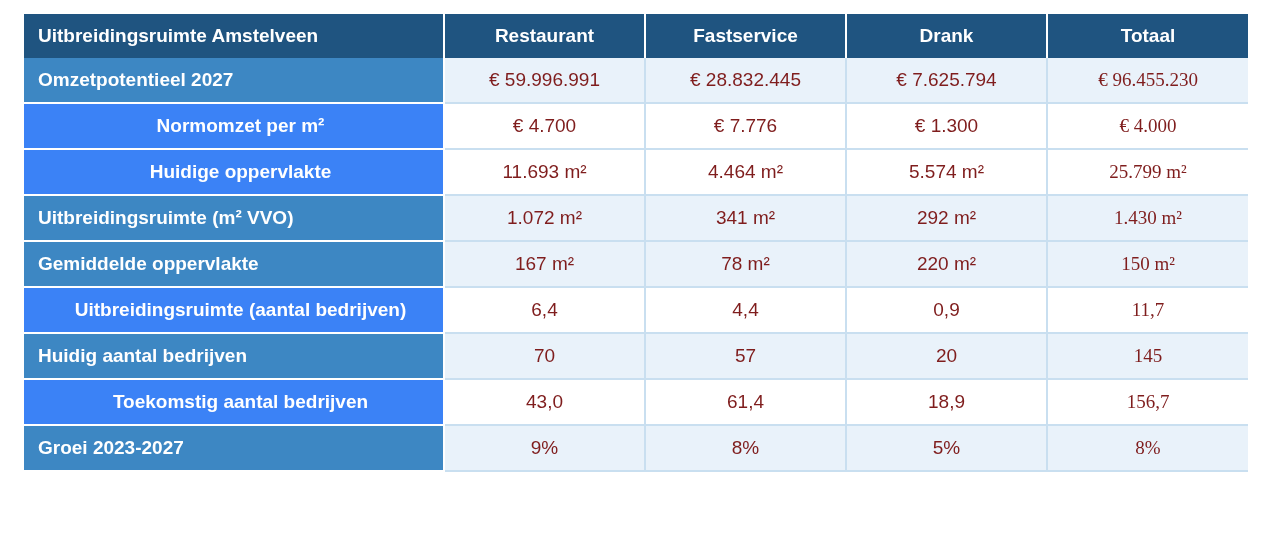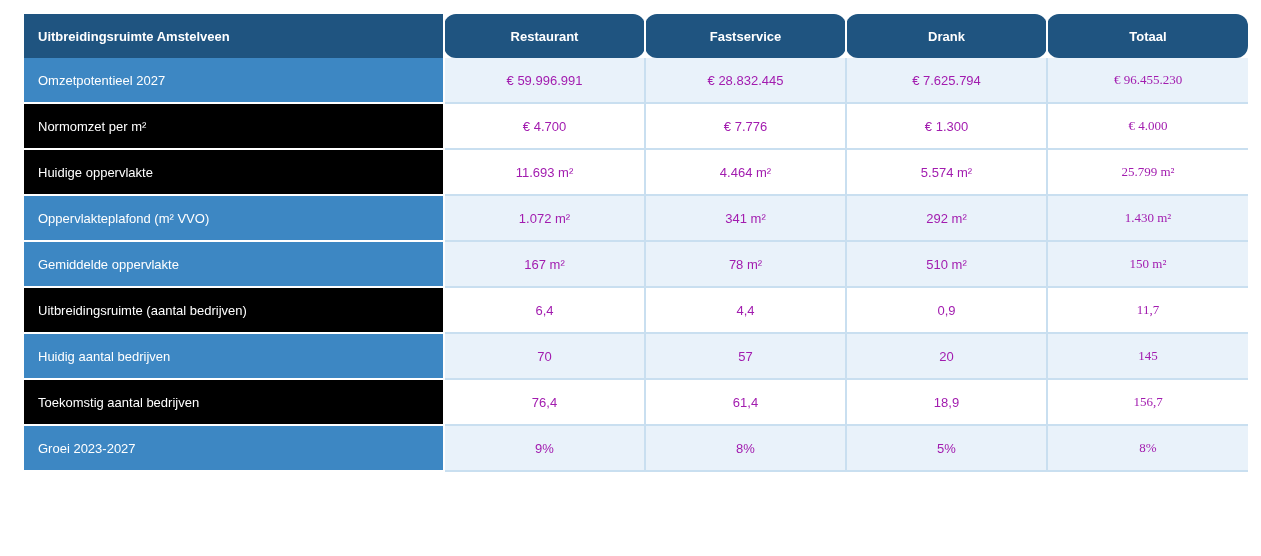--- a/index.html
+++ b/index.html
@@ -23,61 +23,61 @@
     border-collapse: collapse;
     width: 1224px;
     table-layout: fixed;
   }
   table.main col.c-label { width: 420px; }
   table.main col.c-val   { width: 201px; }
   table.main th, table.main td {
     padding: 0;
     margin: 9px;
     height: 44px;
-    font-size: 13px;
+    font-size: 19px;
     vertical-align: middle;
   }
   
   .hdr-label {
     background: #1f5480;
     color: #ffffff;
     font-weight: bold;
     text-align: left;
     padding-left: 14px !important;
     border-right: 2px solid #ffffff;
     font-size: 17.5px;
   }
   .hdr-val {
     background: #1f5480;
     color: #ffffff;
     font-weight: bold;
     text-align: center;
     border-right: 2px solid #ffffff;
     font-size: 17.5px;
-    border-radius: 12px;
   }
   .hdr-val.last { border-right: none; }
   
   .row-label {
     background: #3d87c3;
     color: #ffffff;
-    font-weight: normal;
+    font-weight: bold;
     text-align: left;
     padding-left: 14px !important;
     border-right: 2px solid #ffffff;
     border-bottom: 2px solid #ffffff;
     font-size: 17px;
   }
   .row-label.alt {
-    background: #000000;
+    background: #3b82f6;
+    text-align: center;
   }
   
   .row-val {
     background: #ffffff;
-    color: #a21caf;
+    color: #7f1d1d;
     text-align: center;
     border-right: 2px solid #c9dff0;
     border-bottom: 2px solid #c9dff0;
     font-size: 17px;
   }
   .row-val.shade {
     background: #e9f2fa;
   }
   .row-val.last { border-right: none; font-family: Liberation Serif, serif; }
   
@@ -129,52 +129,52 @@
         <td class="row-val last">€ 4.000</td>
       </tr>
       <tr>
         <td class="row-label alt">Huidige oppervlakte</td>
         <td class="row-val">11.693 m²</td>
         <td class="row-val">4.464 m²</td>
         <td class="row-val">5.574 m²</td>
         <td class="row-val last">25.799 m²</td>
       </tr>
       <tr>
-        <td class="row-label">Oppervlakteplafond (m² VVO)</td>
+        <td class="row-label">Uitbreidingsruimte (m² VVO)</td>
         <td class="row-val shade">1.072 m²</td>
         <td class="row-val shade">341 m²</td>
         <td class="row-val shade">292 m²</td>
         <td class="row-val shade last">1.430 m²</td>
       </tr>
 
 
       <tr>
         <td class="row-label">Gemiddelde oppervlakte</td>
         <td class="row-val shade">167 m²</td>
         <td class="row-val shade">78 m²</td>
-        <td class="row-val shade">510 m²</td>
+        <td class="row-val shade">220 m²</td>
         <td class="row-val shade last">150 m²</td>
       </tr>
       <tr>
         <td class="row-label alt">Uitbreidingsruimte (aantal bedrijven)</td>
         <td class="row-val">6,4</td>
         <td class="row-val">4,4</td>
         <td class="row-val">0,9</td>
         <td class="row-val last">11,7</td>
       </tr>
       <tr>
         <td class="row-label">Huidig aantal bedrijven</td>
         <td class="row-val shade">70</td>
         <td class="row-val shade">57</td>
         <td class="row-val shade">20</td>
         <td class="row-val shade last">145</td>
       </tr>
       <tr>
         <td class="row-label alt">Toekomstig aantal bedrijven</td>
-        <td class="row-val">76,4</td>
+        <td class="row-val">43,0</td>
         <td class="row-val">61,4</td>
         <td class="row-val">18,9</td>
         <td class="row-val last">156,7</td>
       </tr>
       <tr>
         <td class="row-label">Groei 2023-2027</td>
         <td class="row-val shade">9%</td>
         <td class="row-val shade">8%</td>
         <td class="row-val shade">5%</td>
         <td class="row-val shade last">8%</td>

